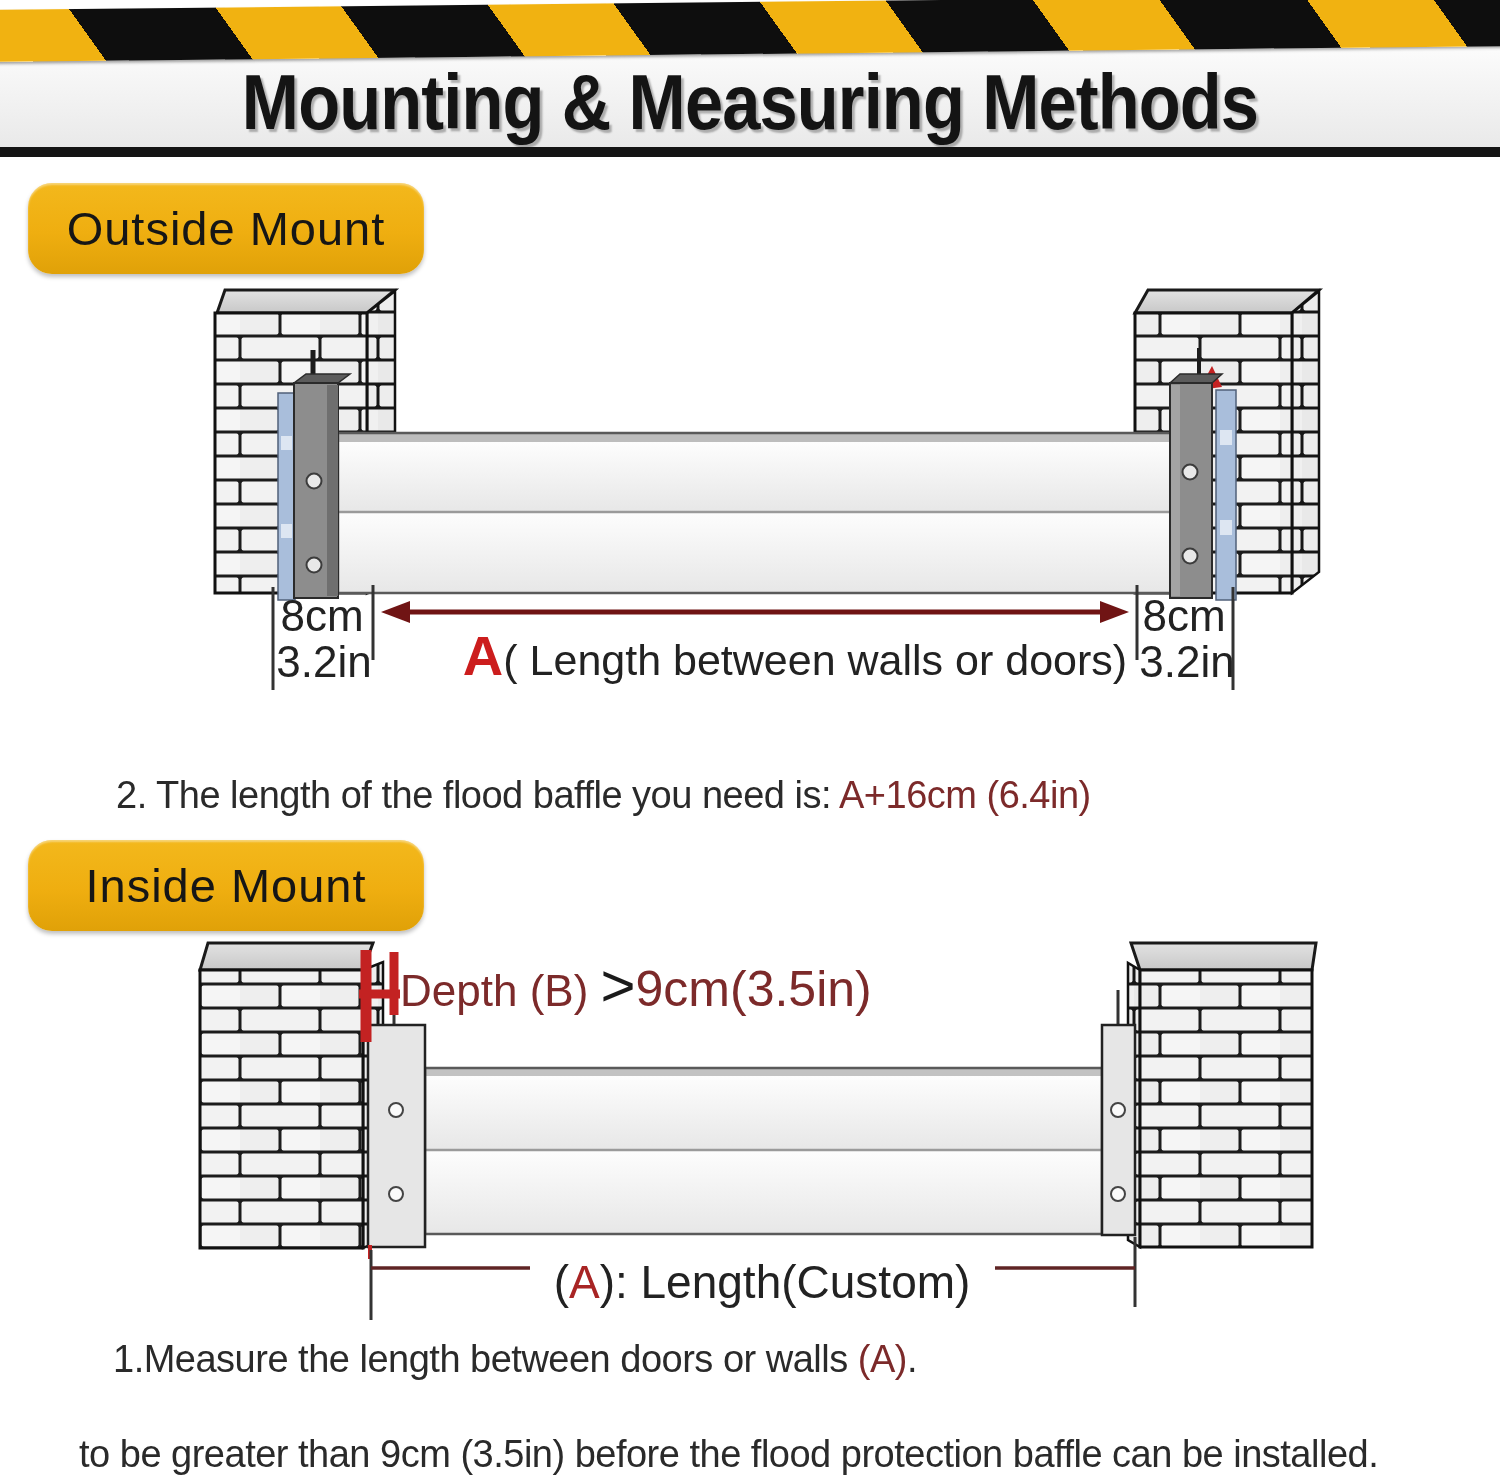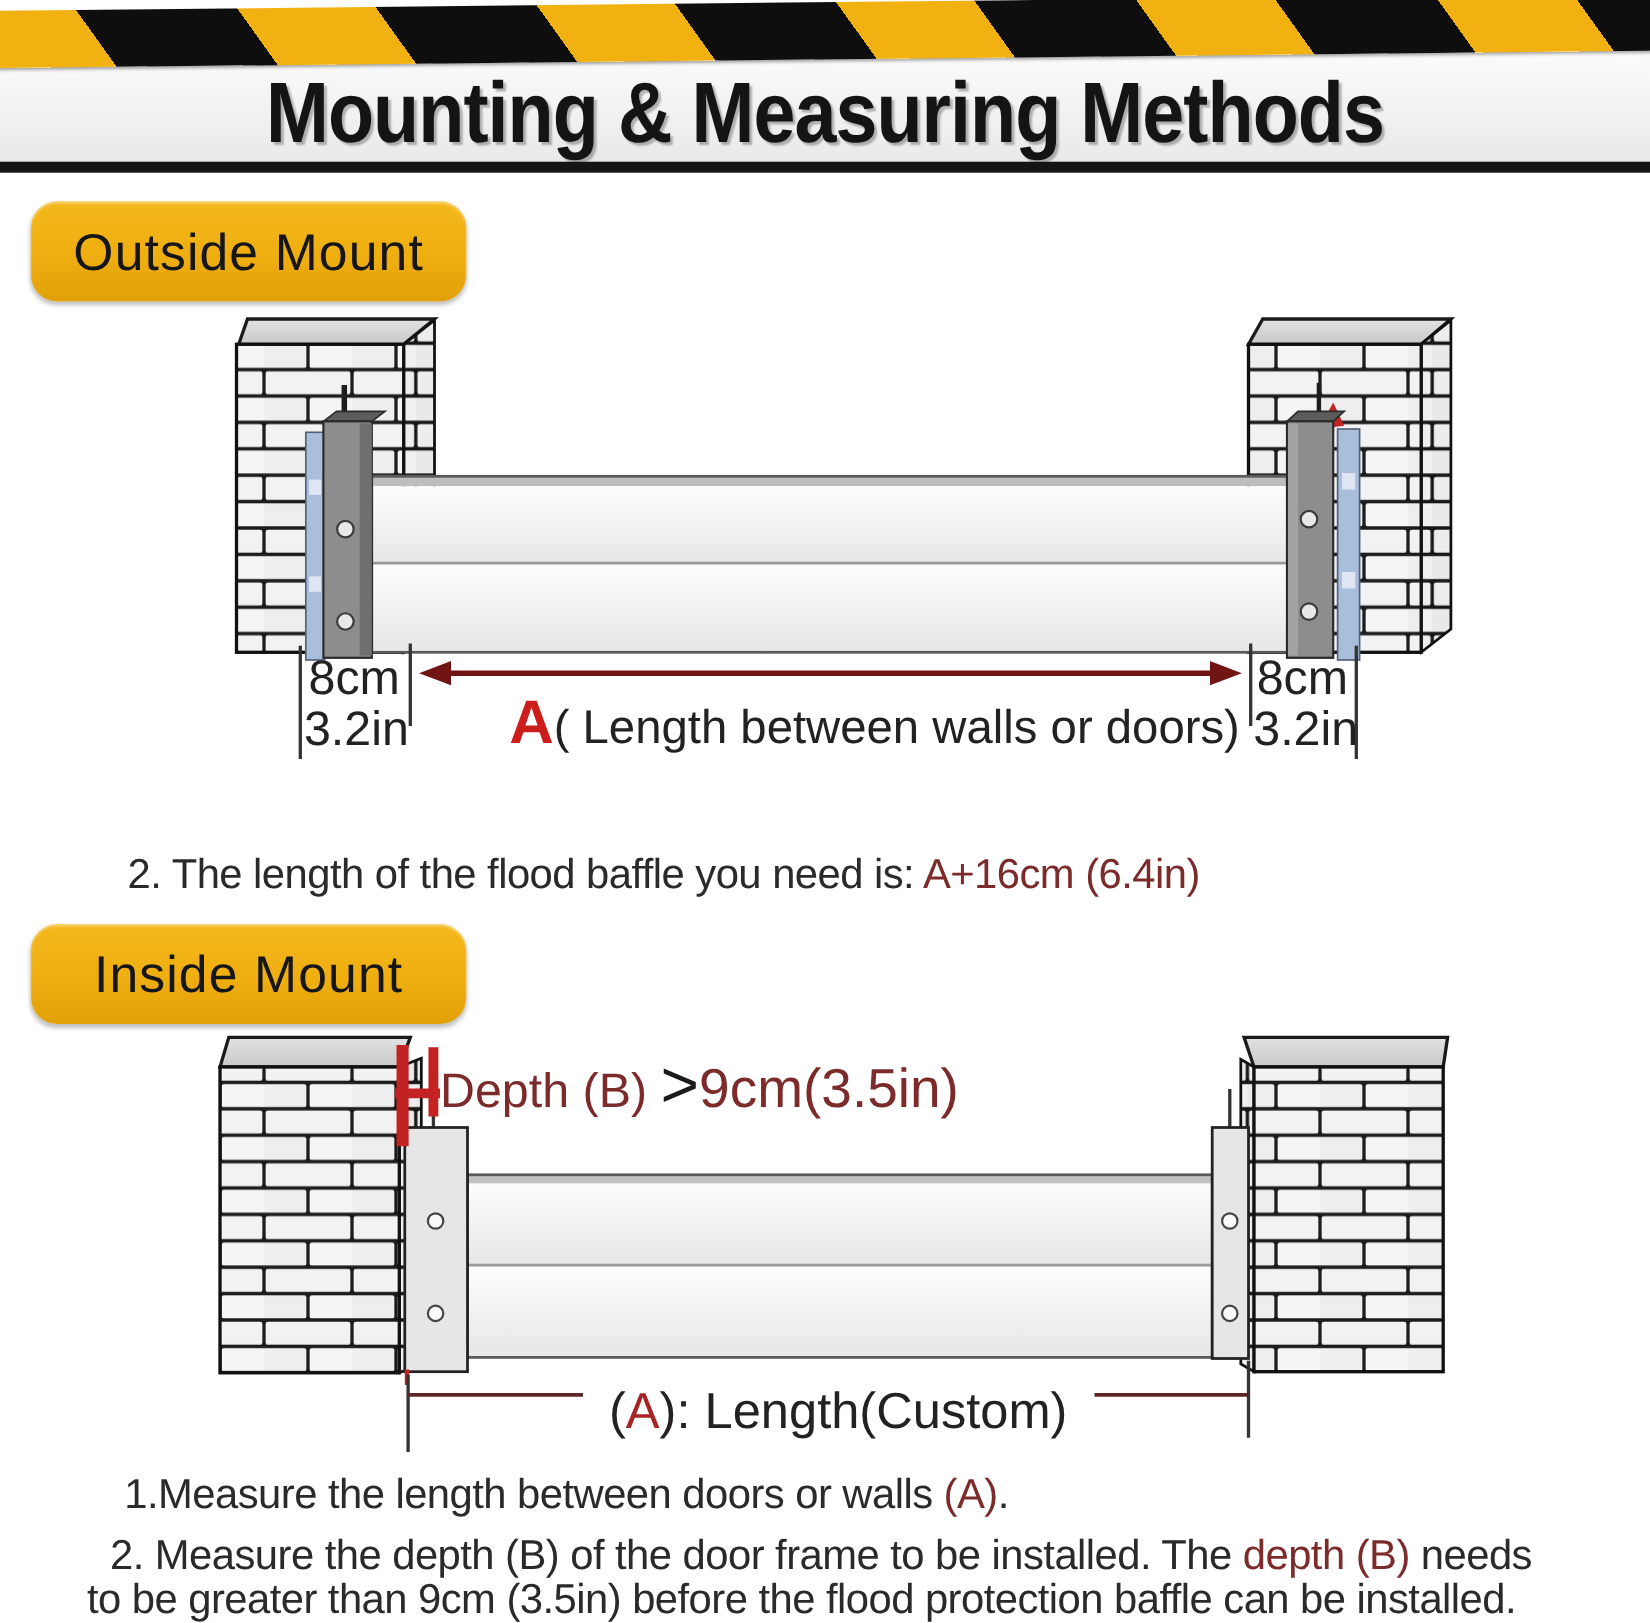--- a/index.html
+++ b/index.html
@@ -192,20 +192,17 @@
       <line x1="995" y1="1268" x2="1135" y2="1268" stroke="#5f2424" stroke-width="3.5"></line>
       <text x="762" y="1298" text-anchor="middle">
         <tspan font-size="46" fill="#222">(</tspan><tspan font-size="46" fill="#a82424">A</tspan><tspan font-size="46" fill="#222">): Length(Custom)</tspan>
       </text>
     </g>
   </svg>
 
   <div class="step" style="left:113px;top:1338px;">
     <span>1.Measure the length between doors or walls </span><span class="red">(A)</span><span>.</span>
   </div>
-  <div class="step" style="left:100px;top:1393px;">
-    <span>2. Measure the depth (B) of the door frame to be installed. The </span><span class="red">depth (B)</span><span> needs</span>
-  </div>
   <div class="step" style="left:79px;top:1433px;">
     <span>to be greater than 9cm (3.5in) before the flood protection baffle can be installed.</span>
   </div>
 
 </div>
 
 </body></html>

